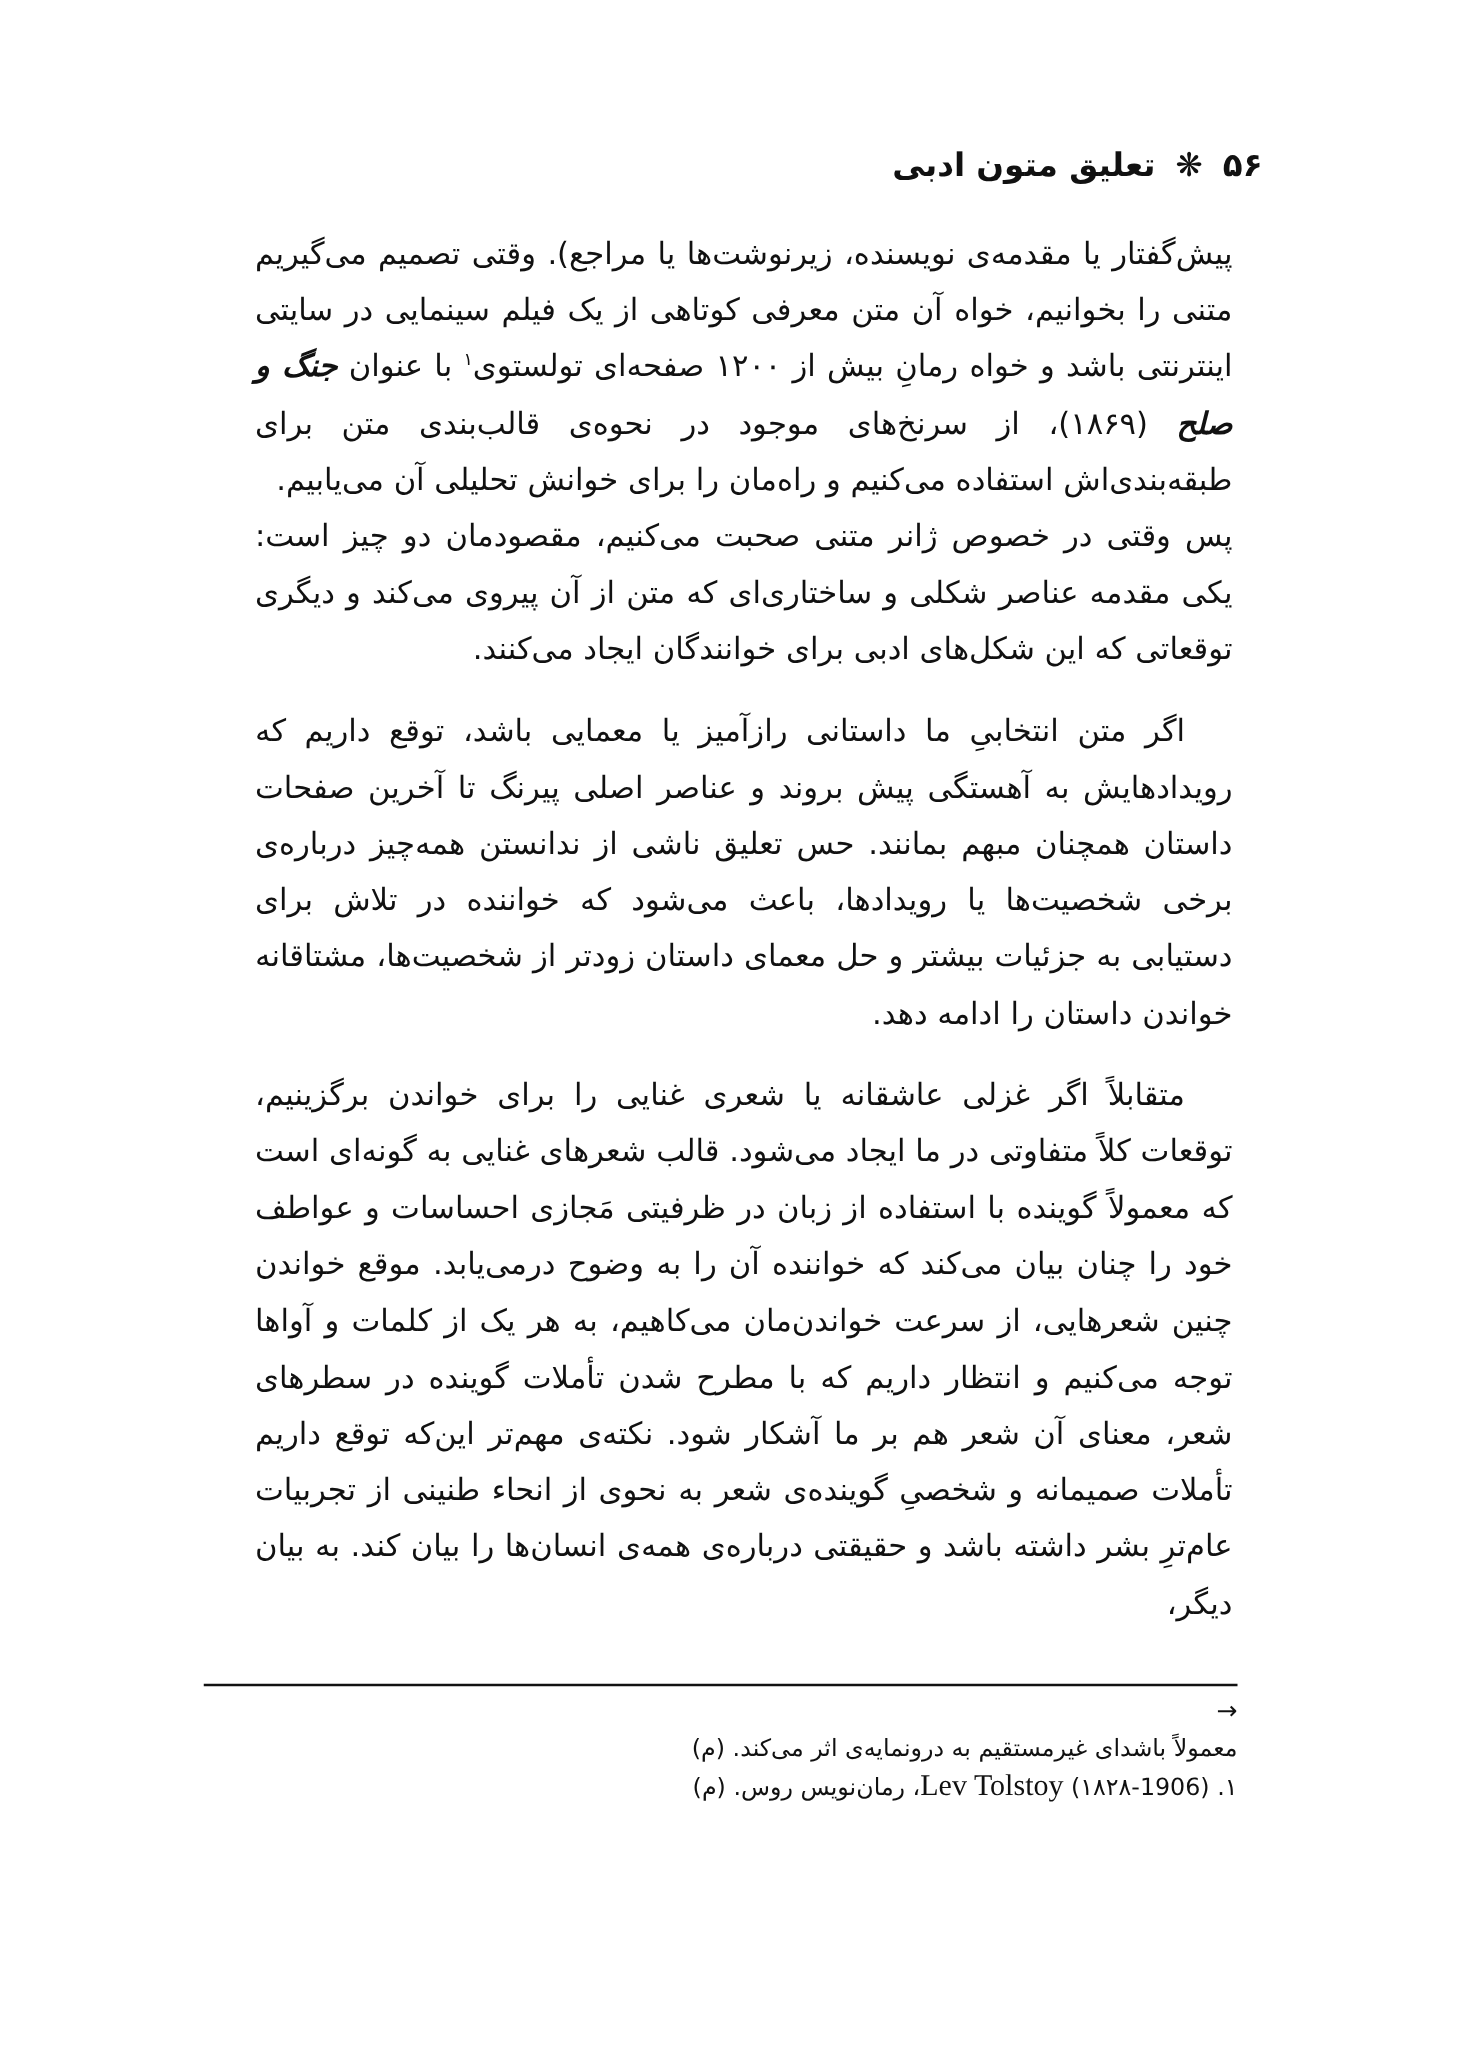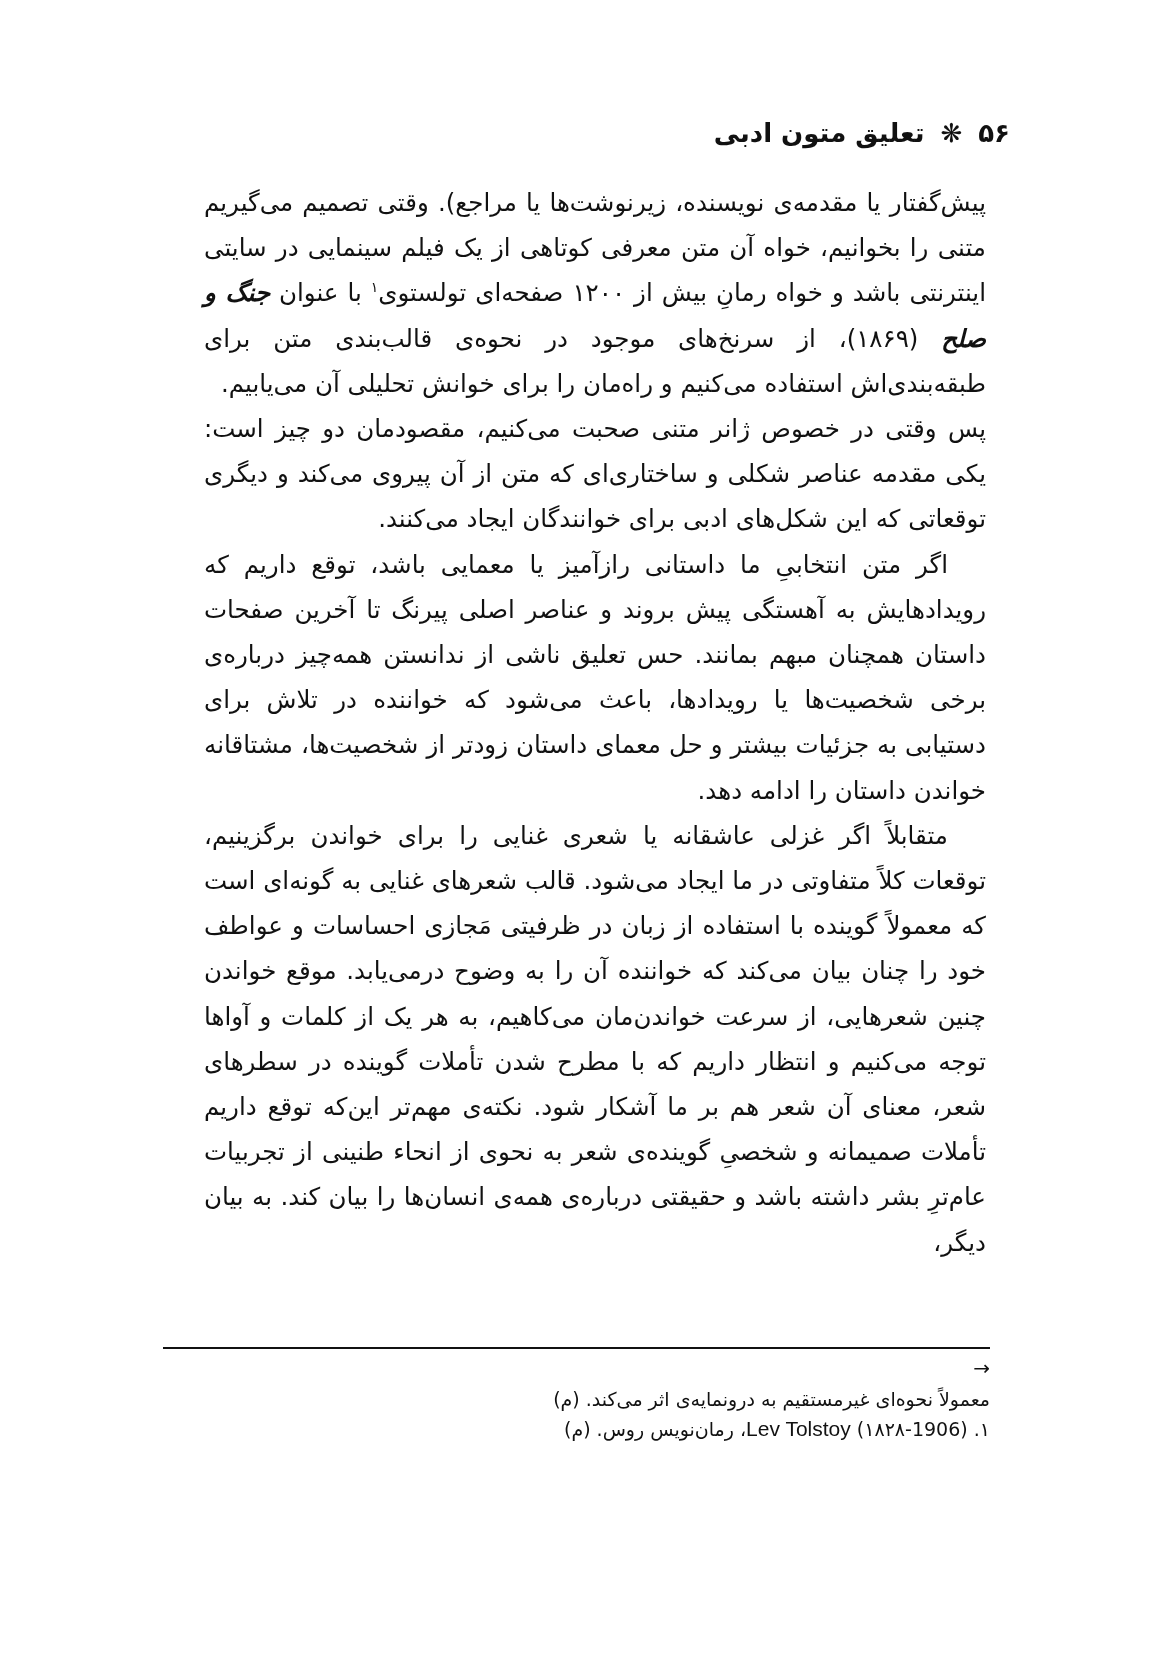--- a/index.html
+++ b/index.html
@@ -43,20 +43,21 @@
       text-align: justify;
       text-align-last: right;
       font-size: 24.5px;
       line-height: 45.2px;
     }
     .body-text p {
       margin: 0;
     }
     .body-text p.indent {
       text-indent: 38px;
+      margin-top: 20px;
     }
     .body-text .bold-italic {
       font-weight: bold;
       font-style: italic;
     }
     .body-text sup {
       font-size: 14px;
       line-height: 0;
     }
     .footnote-rule {
@@ -79,22 +80,22 @@
       top: 1384px;
       right: 180px;
       direction: rtl;
       font-size: 19px;
       line-height: 30px;
     }
     .footnotes div {
       margin: 0;
     }
     .footnotes .latin {
-      font-family: Liberation Sans, sans-serif;
-      font-size: 21px;
+      font-family: Liberation Serif, serif;
+      font-size: 24px;
       margin-top: 39px;
     }
   </style>
 </head>
 <body>
 
 <div class="page">
 
   <div class="running-head">
     <span>۵۶</span>
@@ -106,17 +107,17 @@
     <p><span>پیش‌گفتار یا مقدمه‌ی نویسنده، زیرنوشت‌ها یا مراجع). وقتی تصمیم می‌گیریم متنی را بخوانیم، خواه آن متن معرفی کوتاهی از یک فیلم سینمایی در سایتی اینترنتی باشد و خواه رمانِ بیش از ۱۲۰۰ صفحه‌ای تولستوی</span><sup>۱</sup><span> با عنوان </span><span class="bold-italic">جنگ و صلح</span><span> (۱۸۶۹)، از سرنخ‌های موجود در نحوه‌ی قالب‌بندی متن برای طبقه‌بندی‌اش استفاده می‌کنیم و راه‌مان را برای خوانش تحلیلی آن می‌یابیم.</span></p>
     <p>پس وقتی در خصوص ژانر متنی صحبت می‌کنیم، مقصودمان دو چیز است: یکی مقدمه عناصر شکلی و ساختاری‌ای که متن از آن پیروی می‌کند و دیگری توقعاتی که این شکل‌های ادبی برای خوانندگان ایجاد می‌کنند.</p>
     <p class="indent">اگر متن انتخابیِ ما داستانی رازآمیز یا معمایی باشد، توقع داریم که رویدادهایش به آهستگی پیش بروند و عناصر اصلی پیرنگ تا آخرین صفحات داستان همچنان مبهم بمانند. حس تعلیق ناشی از ندانستن همه‌چیز درباره‌ی برخی شخصیت‌ها یا رویدادها، باعث می‌شود که خواننده در تلاش برای دستیابی به جزئیات بیشتر و حل معمای داستان زودتر از شخصیت‌ها، مشتاقانه خواندن داستان را ادامه دهد.</p>
     <p class="indent">متقابلاً اگر غزلی عاشقانه یا شعری غنایی را برای خواندن برگزینیم، توقعات کلاً متفاوتی در ما ایجاد می‌شود. قالب شعرهای غنایی به گونه‌ای است که معمولاً گوینده با استفاده از زبان در ظرفیتی مَجازی احساسات و عواطف خود را چنان بیان می‌کند که خواننده آن را به وضوح درمی‌یابد. موقع خواندن چنین شعرهایی، از سرعت خواندن‌مان می‌کاهیم، به هر یک از کلمات و آواها توجه می‌کنیم و انتظار داریم که با مطرح شدن تأملات گوینده در سطرهای شعر، معنای آن شعر هم بر ما آشکار شود. نکته‌ی مهم‌تر این‌که توقع داریم تأملات صمیمانه و شخصیِ گوینده‌ی شعر به نحوی از انحاء طنینی از تجربیات عام‌ترِ بشر داشته باشد و حقیقتی درباره‌ی همه‌ی انسان‌ها را بیان کند. به بیان دیگر،</p>
   </div>
 
   <div class="footnote-rule"></div>
   <div class="continuation-arrow">→</div>
 
   <div class="footnotes">
-    <div>معمولاً نحوه‌ای غیرمستقیم به درونمایه‌ی اثر می‌کند. (م)</div>
+    <div>معمولاً باشد‌ای غیرمستقیم به درونمایه‌ی اثر می‌کند. (م)</div>
     <div><span>۱.</span> <span class="latin">Lev Tolstoy</span><span> (۱۸۲۸-1906)، رمان‌نویس روس. (م)</span></div>
   </div>
 
 </div>
 
 </body></html>

